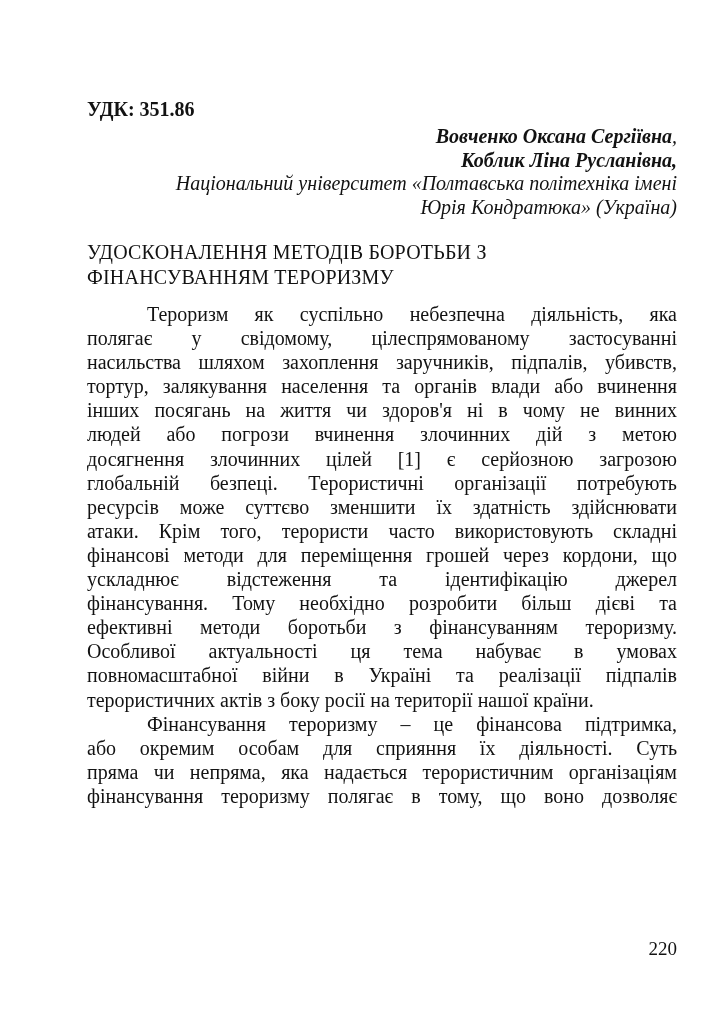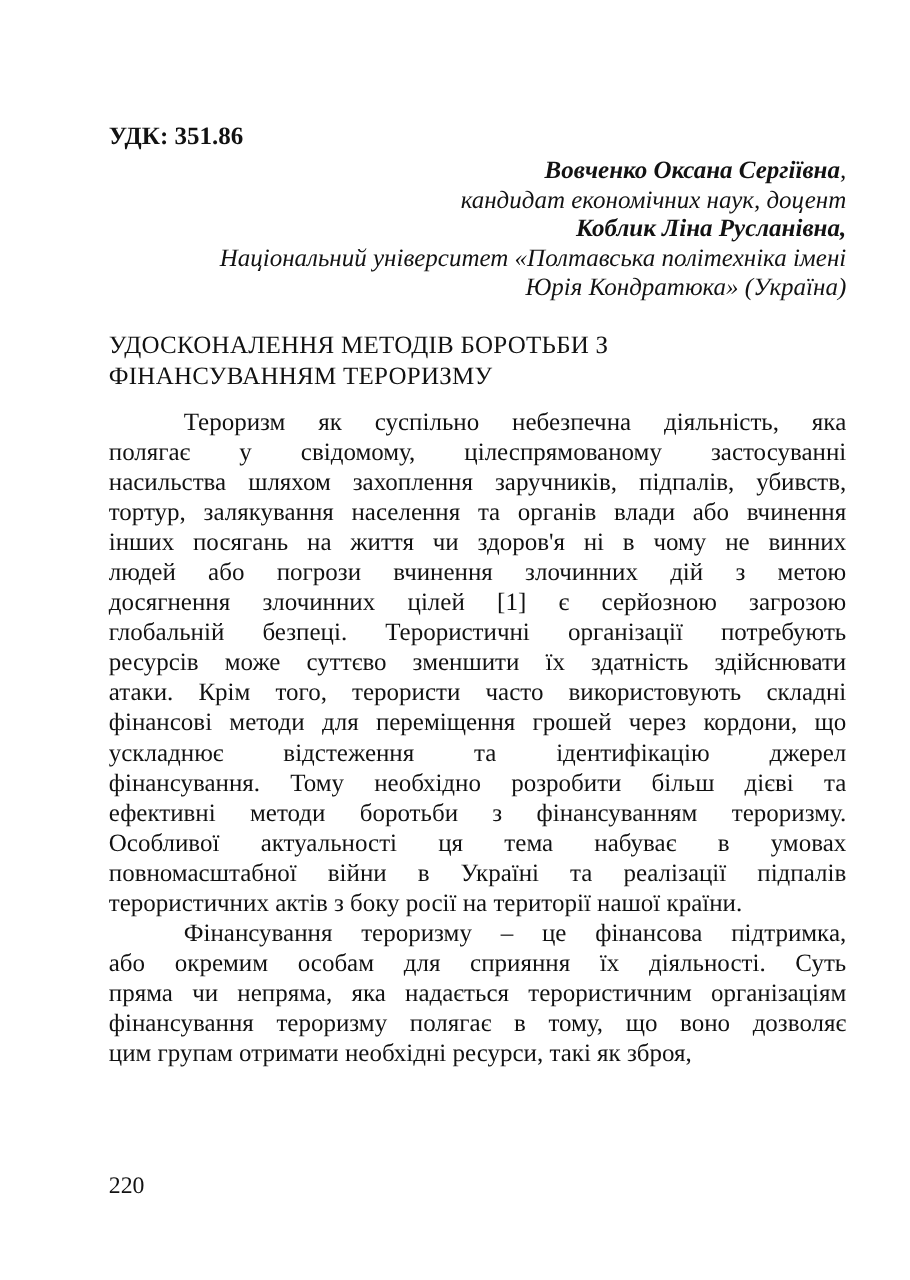--- a/index.html
+++ b/index.html
@@ -53,36 +53,35 @@
   .line.last {
     text-align-last: left;
     -moz-text-align-last: left;
   }
   .line.indent { text-indent: 60px; }
   .page-number {
     position: absolute;
     top: 937px;
     left: 87px;
     width: 590px;
-    text-align: left;
+    text-align: right;
     font-size: 19px;
     line-height: 24px;
   }
 </style>
 </head>
 <body>
 
 <div class="page">
   <div class="content">
 
     <div class="udc">УДК: 351.86</div>
 
     <div class="authors">
       <div class="author-line bold"><span>Вовченко Оксана Сергіївна</span><span class="reg-suffix">,</span></div>
-      <div class="author-line"><span>кандидат економічних наук, доцент</span><span class="reg-suffix"></span></div>
       <div class="author-line bold"><span>Коблик Ліна Русланівна,</span><span class="reg-suffix"></span></div>
       <div class="author-line"><span>Національний університет «Полтавська політехніка імені</span><span class="reg-suffix"></span></div>
       <div class="author-line"><span>Юрія Кондратюка» (Україна)</span><span class="reg-suffix"></span></div>
     </div>
 
     <div class="title">
       <div>УДОСКОНАЛЕННЯ МЕТОДІВ БОРОТЬБИ З</div>
       <div>ФІНАНСУВАННЯМ ТЕРОРИЗМУ</div>
     </div>
 
@@ -104,20 +103,19 @@
           <div class="line">ефективні методи боротьби з фінансуванням тероризму.</div>
           <div class="line">Особливої актуальності ця тема набуває в умовах</div>
           <div class="line">повномасштабної війни в Україні та реалізації підпалів</div>
           <div class="line last">терористичних актів з боку росії на території нашої країни.</div>
         </div>
       <div class="paragraph">
           <div class="line indent">Фінансування тероризму – це фінансова підтримка,</div>
           <div class="line">або окремим особам для сприяння їх діяльності. Суть</div>
           <div class="line">пряма чи непряма, яка надається терористичним організаціям</div>
           <div class="line">фінансування тероризму полягає в тому, що воно дозволяє</div>
-          <div class="line last">цим групам отримати необхідні ресурси, такі як зброя,</div>
         </div>
     </div>
 
   </div>
 
   <div class="page-number">220</div>
 </div>
 
 </body></html>

